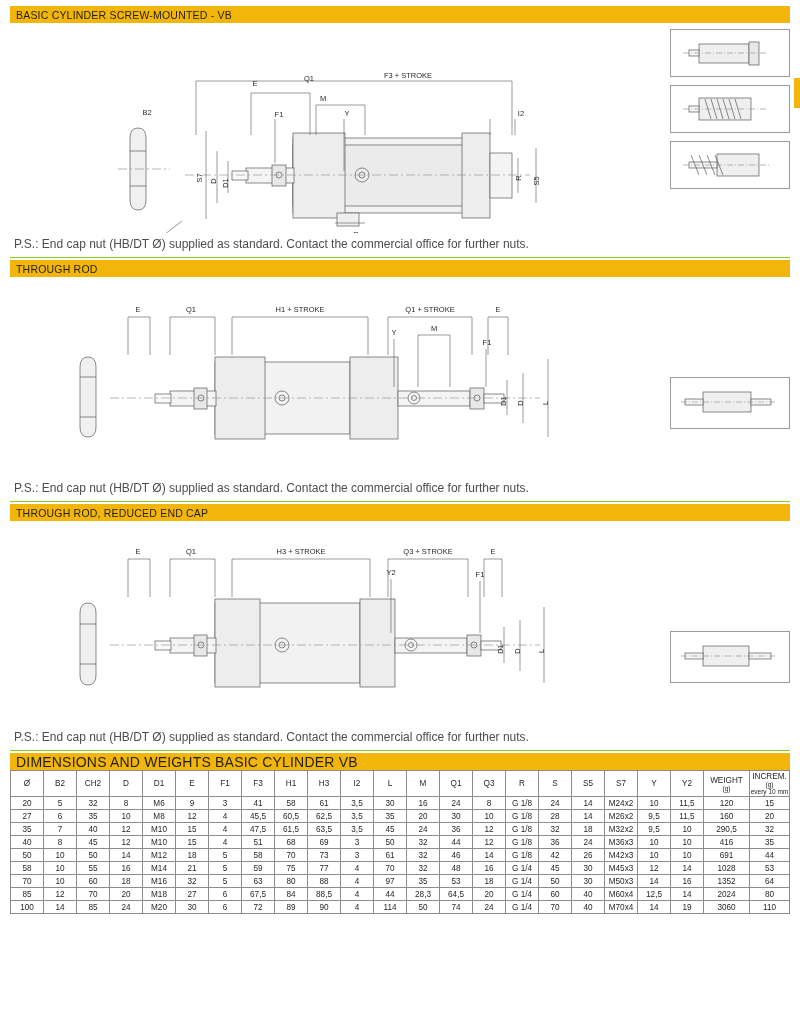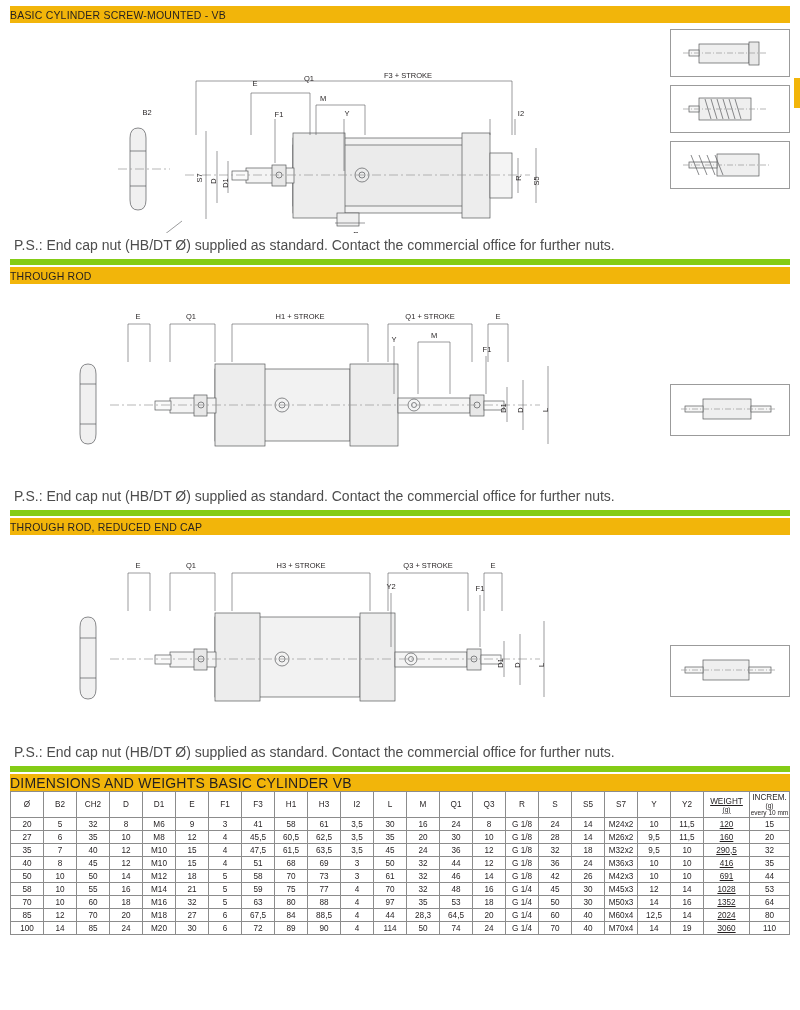--- a/index.html
+++ b/index.html
@@ -14,34 +14,35 @@
     overflow: hidden;
   }
   .page { position:relative; width:800px; height:1010px; padding: 6px 10px 0 10px; }
 
   
   .bar {
     background: #f2b50a;
     height: 17px;
     display: flex;
     align-items: center;
+    padding-left: 6px;
     font-size: 10.5px;
     letter-spacing: 0.2px;
     color: #231f20;
     font-weight: normal;
   }
   .bar.small { font-size: 14px; }
 
   .section { margin-bottom: 2px; }
 
   .ps {
-    font-size: 14px;
+    font-size: 12px;
     color: #4d4d4d;
     padding: 4px 0 6px 4px;
-    border-bottom: 6px solid #84cc16;
+    border-bottom: 1px solid #84cc16;
   }
 
   
   .draw-row { display:flex; }
   .draw-main { position:relative; flex: 1 1 auto; }
   .draw-side { width: 120px; flex: 0 0 120px; padding-top: 6px; }
 
   .thumb {
     border: 1px solid #9b9b9b;
     height: 48px;
@@ -71,21 +72,21 @@
     text-align: center;
     height: 13px;
     padding: 0;
     line-height: 11px;
     font-weight: normal;
     color: #231f20;
   }
   table.dims thead th { height: 26px; vertical-align: middle; }
   table.dims thead th .sub { display:block; font-size: 6.5px; line-height:7px; }
   table.dims thead th.two { line-height: 9px; }
-  .col-w { width: 46px; text-decoration: underline; }
+  .col-w { width: 46px; }
   .col-i { width: 40px; margin-left: 28px; }
 </style>
 </head>
 <body>
 
 <div class="page">
 
   <div class="rightTab"></div>
 
   <div class="section">

